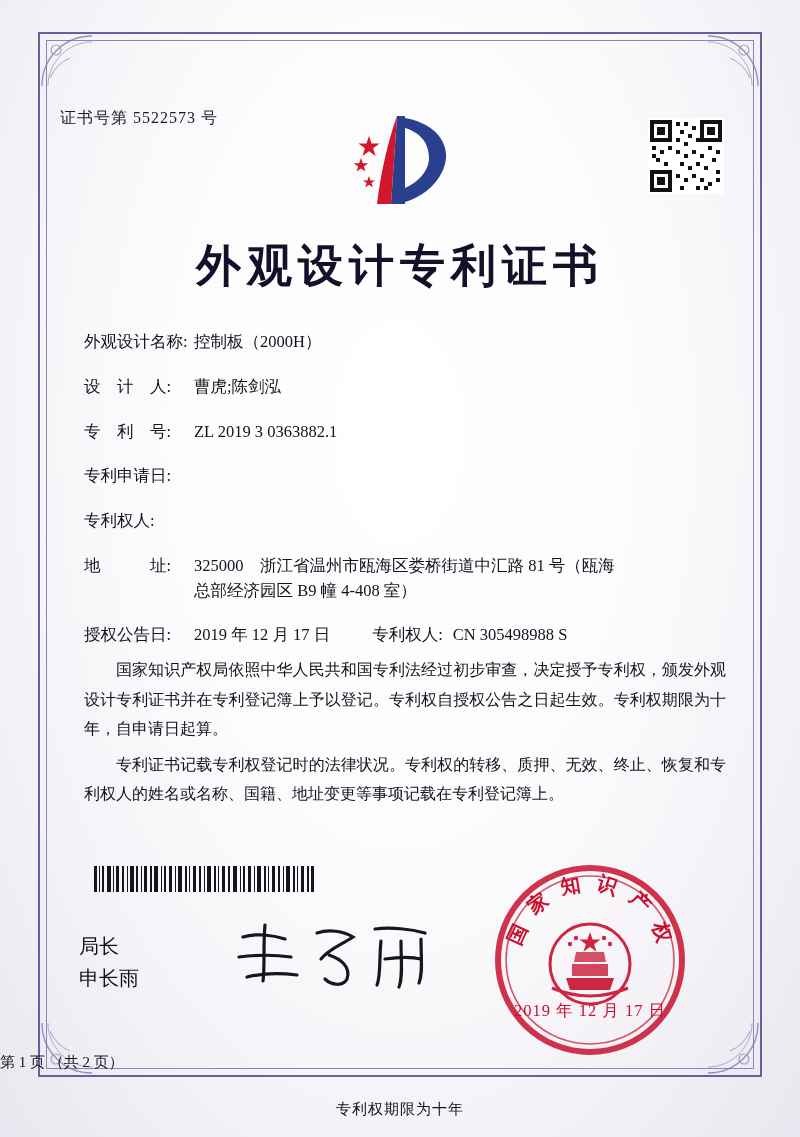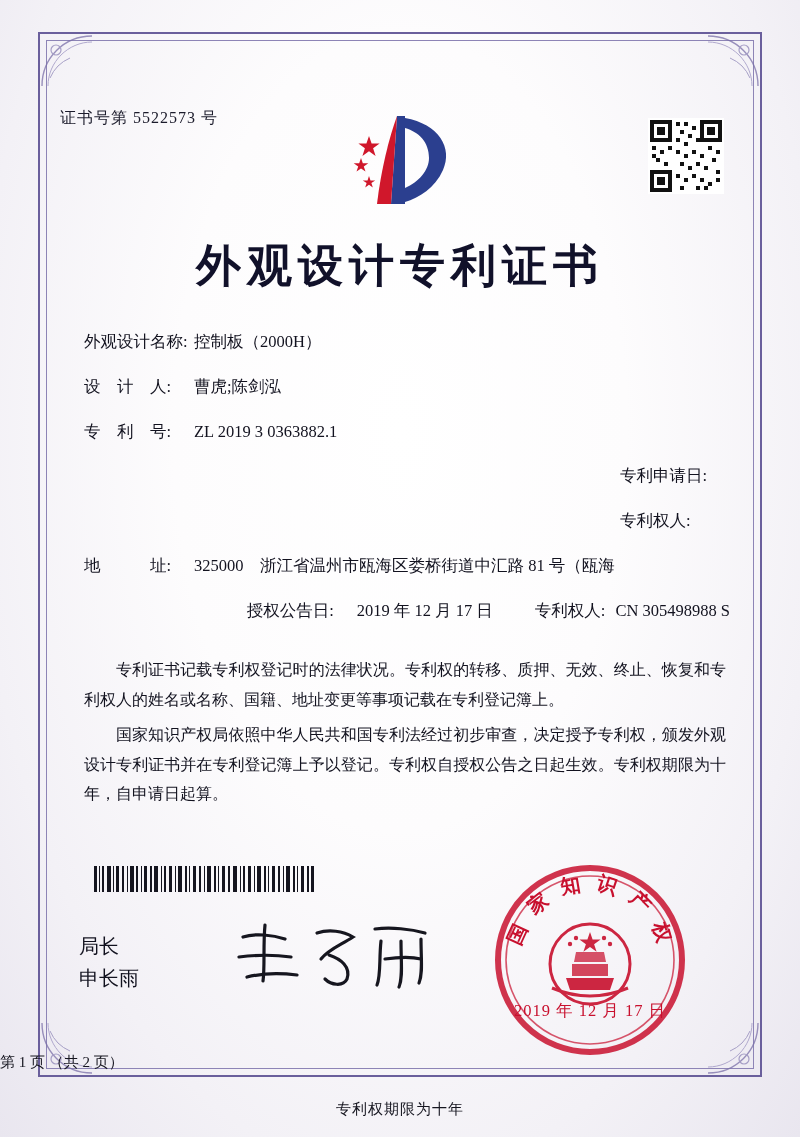--- a/index.html
+++ b/index.html
@@ -62,21 +62,20 @@
   }
 
   .fields{
     position:absolute;left:84px;right:70px;top:330px;
     font-size:16.5px;color:#12121f;
   }
   .row{
     display:flex;align-items:flex-start;
     margin-bottom:20px;
     line-height:1.5;
-    justify-content:flex-end;
   }
   .lab{
     width:110px;flex:0 0 110px;
     letter-spacing:0px;
     white-space:nowrap;
   }
   .val{flex:1;}
   .val .l2{display:block;margin-left:0;}
   .row.two .val{flex:0 0 auto;}
   .inline-lab{
@@ -262,35 +261,36 @@
     </div>
 
     <div class="row">
       <div class="lab">专利权人:</div>
     </div>
 
     <div class="row">
       <div class="lab">地　　　址:</div>
       <div class="val">
         <span>325000　浙江省温州市瓯海区娄桥街道中汇路 81 号（瓯海</span>
+        <span class="l2">总部经济园区 B9 幢 4-408 室）</span>
       </div>
     </div>
 
     <div class="row two">
       <div class="lab">授权公告日:</div>
       <div class="val">2019 年 12 月 17 日</div>
       <div class="inline-lab">专利权人:</div>
       <div>CN 305498988 S</div>
     </div>
 
   </div>
 
   <div class="paras">
+    <p>国家知识产权局依照中华人民共和国专利法经过初步审查，决定授予专利权，颁发外观设计专利证书并在专利登记簿上予以登记。专利权自授权公告之日起生效。专利权期限为十年，自申请日起算。</p>
     <p>专利证书记载专利权登记时的法律状况。专利权的转移、质押、无效、终止、恢复和专利权人的姓名或名称、国籍、地址变更等事项记载在专利登记簿上。</p>
-    <p>国家知识产权局依照中华人民共和国专利法经过初步审查，决定授予专利权，颁发外观设计专利证书并在专利登记簿上予以登记。专利权自授权公告之日起生效。专利权期限为十年，自申请日起算。</p>
   </div>
 
   <div class="barcode">
     <svg width="220" height="26" viewBox="0 0 220 26" shape-rendering="crispEdges">
       <rect width="220" height="26" fill="#ffffff" opacity="0"></rect>
       <g fill="#15151f">
         <rect x="0" y="0" width="3" height="26"></rect>
           <rect x="5" y="0" width="1" height="26"></rect>
         <rect x="8" y="0" width="2" height="26"></rect>
           <rect x="13" y="0" width="4" height="26"></rect>

